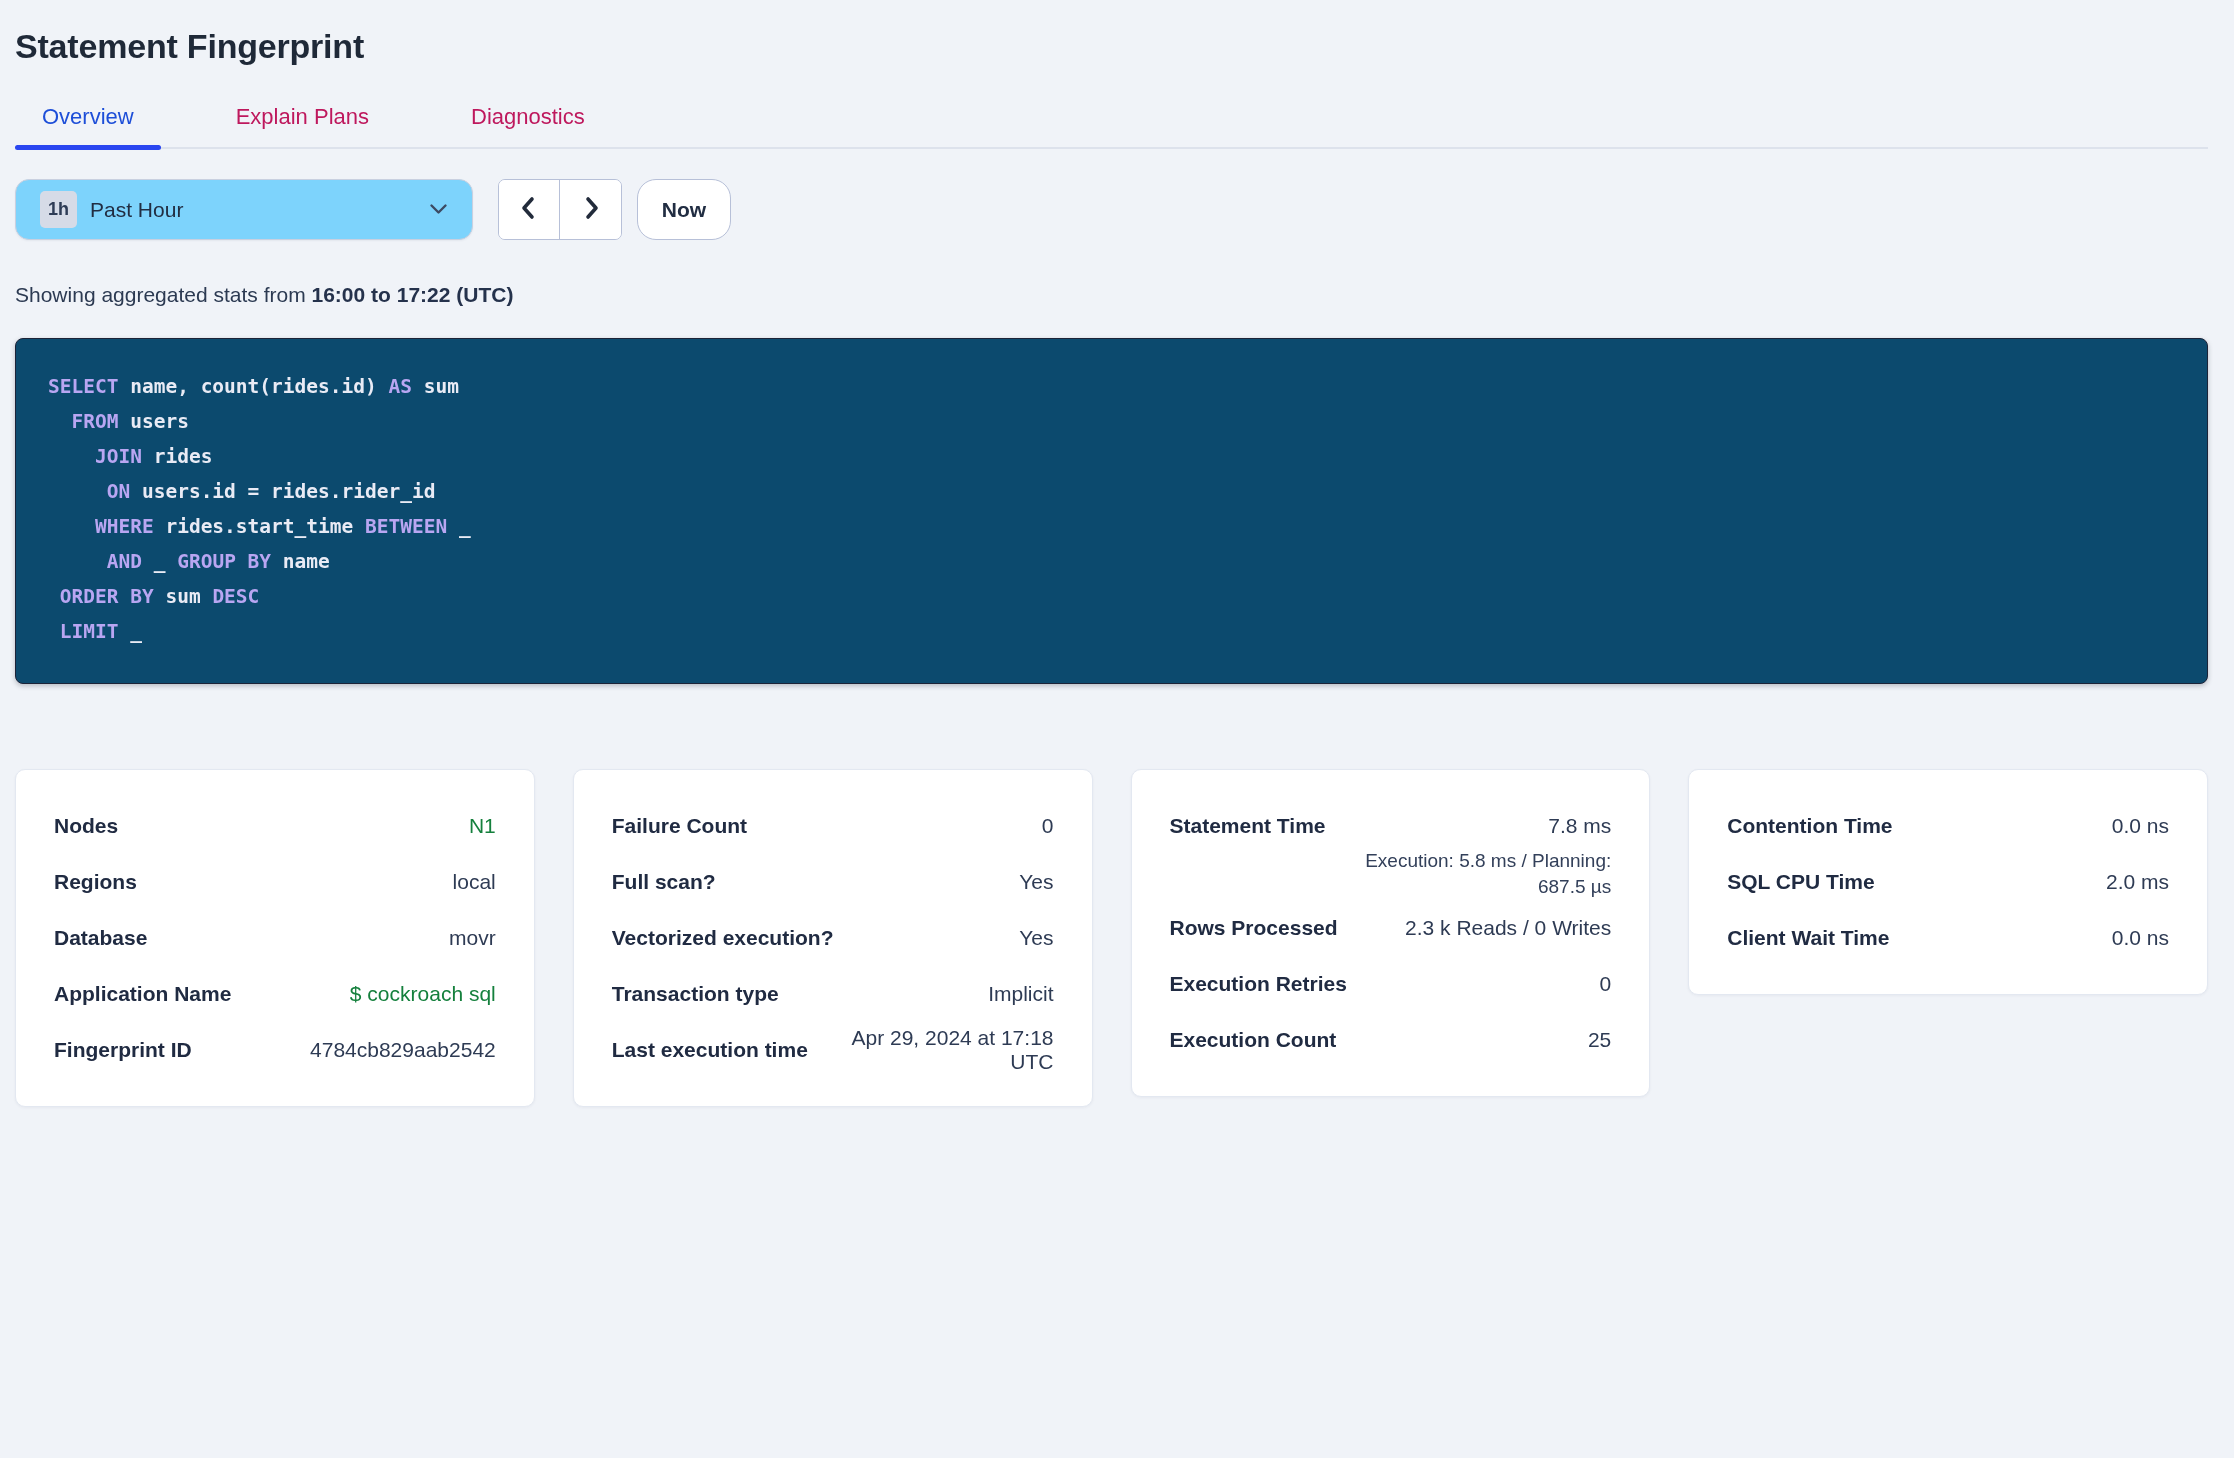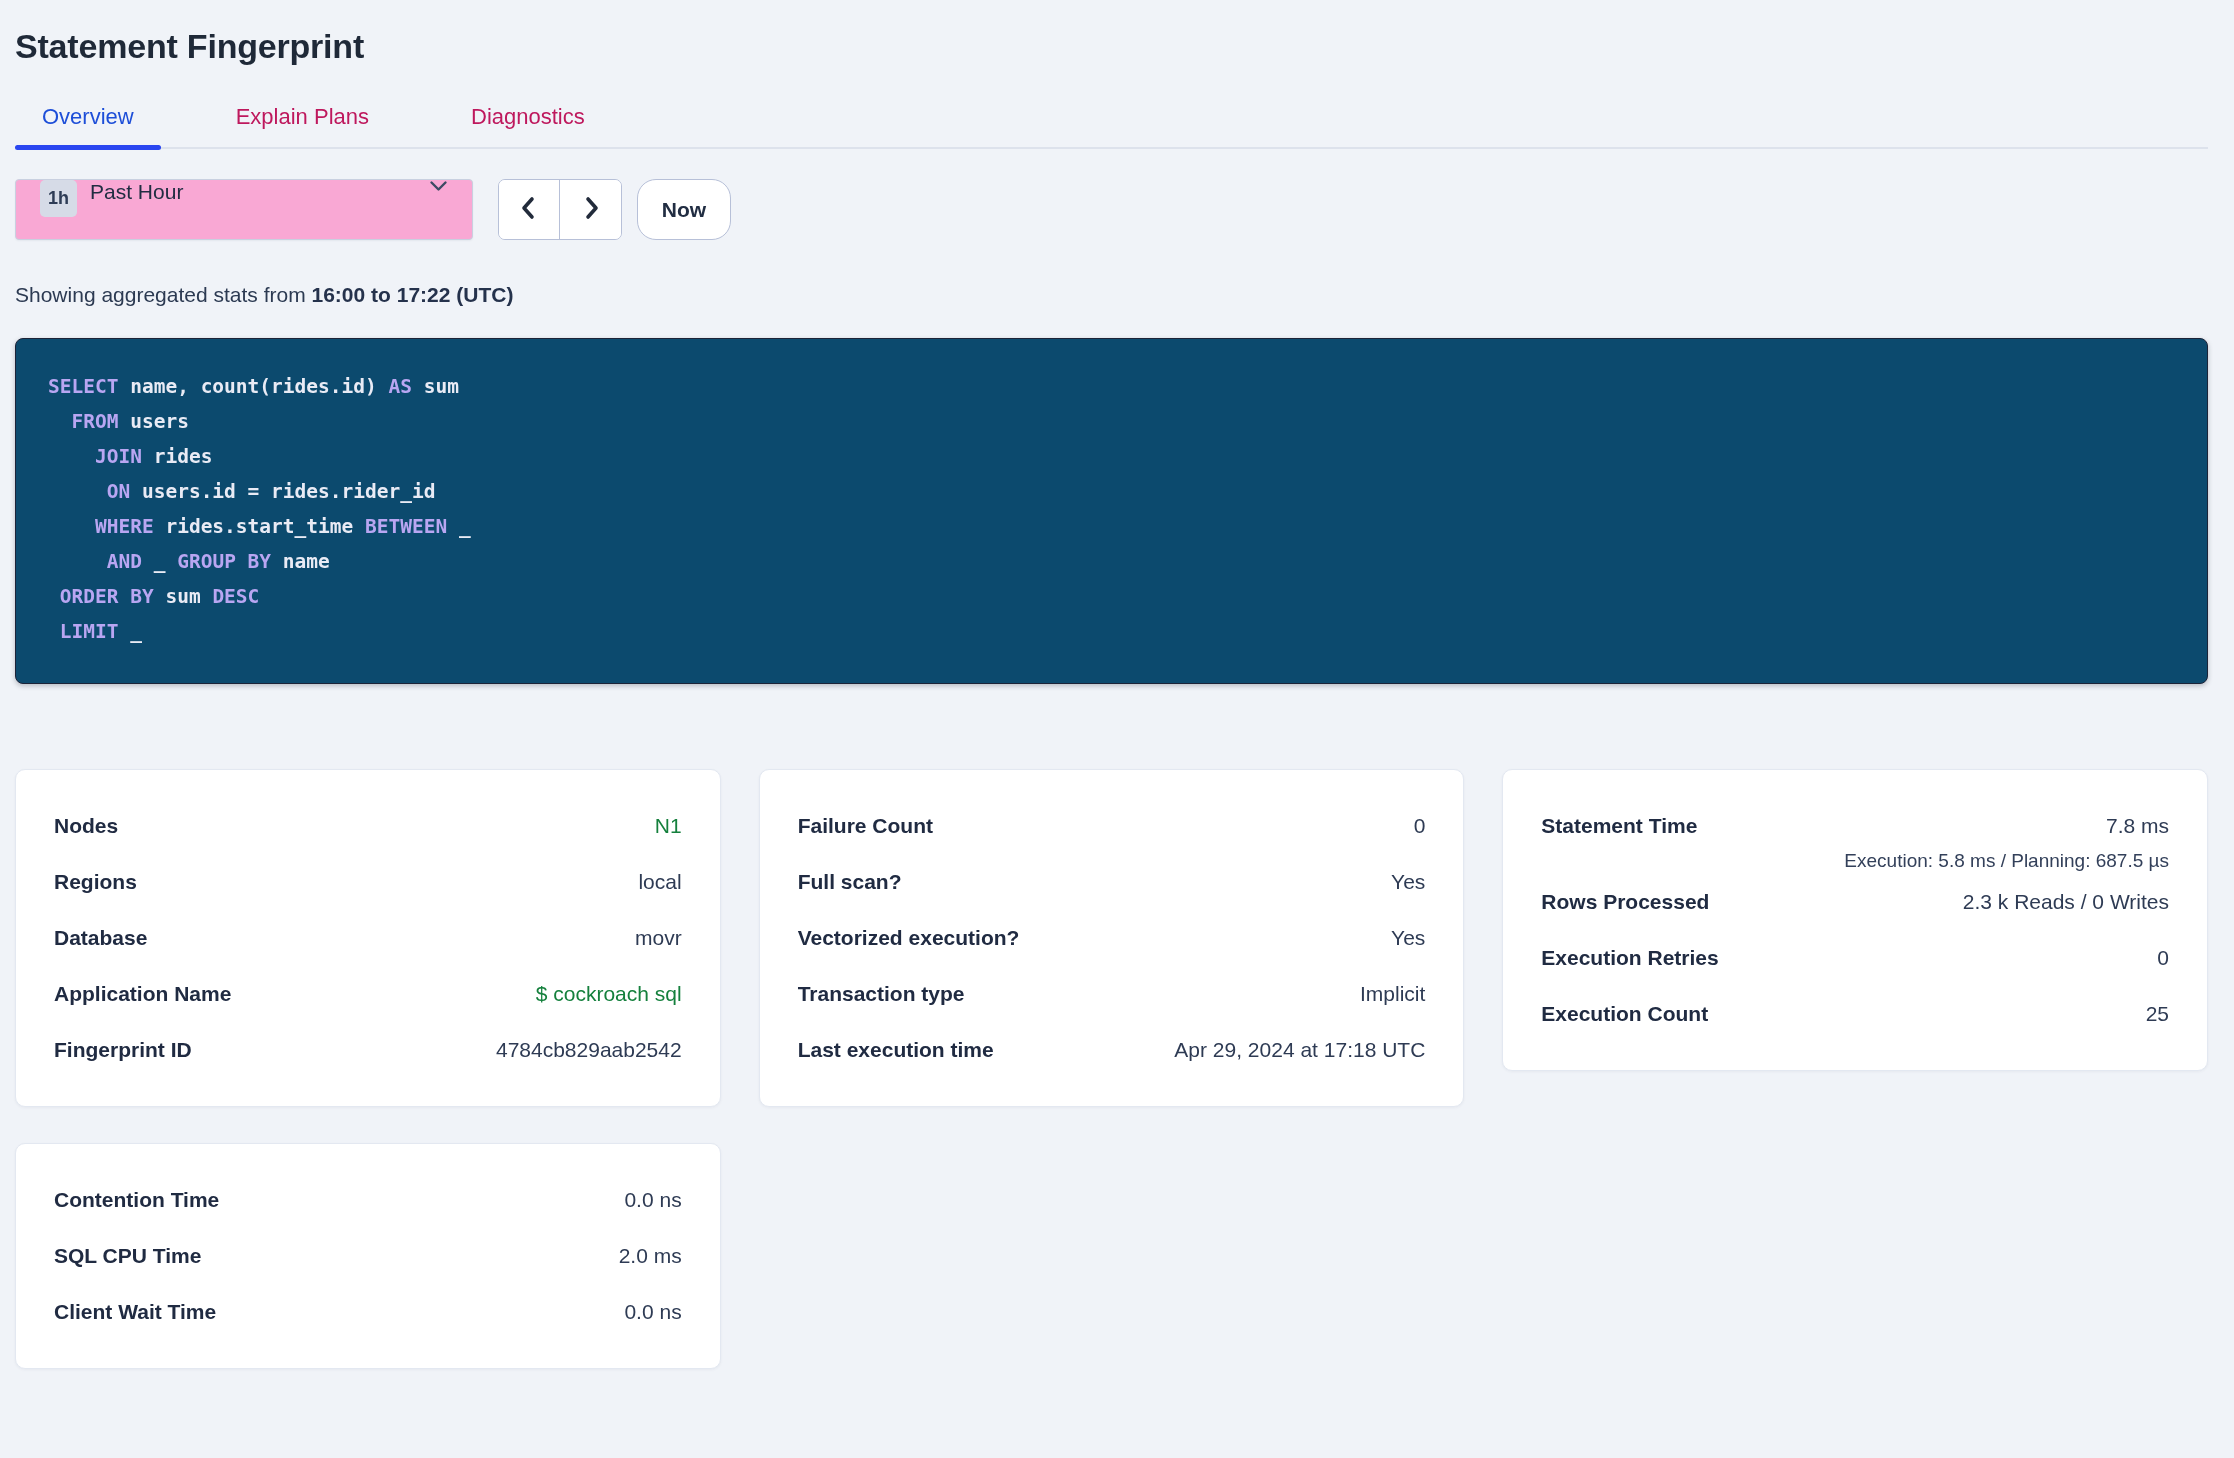--- a/index.html
+++ b/index.html
@@ -26,22 +26,22 @@
   }
   .tab.active { color:#1d4ed8; }
   .tab.active::after {
     content:""; position:absolute; left:0; right:0; bottom:-3px;
     height:5px; border-radius:3px; background:#2a46f0;
   }
 
   
   .controls { margin-top:30px; display:flex; align-items:stretch; height:61px; }
   .dropdown {
-    width:458px; background:#f9a8d4; border:1px solid #c9d0e0; border-radius:4px;
-    display:flex; align-items:flex-start; padding:0 24px;
+    width:458px; background:#7dd3fc; border:1px solid #c9d0e0; border-radius:14px;
+    display:flex; align-items:center; padding:0 24px;
     box-shadow:0 1px 2px rgba(38,52,80,0.06); cursor:pointer;
   }
   .interval-badge {
     background:#d6dbe7; color:#2e3c56; font-weight:700; font-size:18px;
     border-radius:5px; padding:8px 8px; min-width:36px; text-align:center;
     margin-right:13px;
   }
   .dropdown-label { font-size:21px; color:#212d42; }
   .dropdown .chev { margin-left:auto; display:flex; }
   .stepper {
@@ -73,21 +73,21 @@
     white-space:pre;
     font-family:"DejaVu Sans Mono", monospace;
     font-weight:700; font-size:19.5px; line-height:35px;
     color:#e9ebf5;
   }
   .sql-line .kw { color:#b9a6f2; }
 
   
   .cards-grid {
     margin-top:85px;
-    display:grid; grid-template-columns:1fr 1fr 1fr;
+    display:grid; grid-template-columns:1fr 1fr 1fr 1fr;
     column-gap:38px; row-gap:36px; align-items:start;
   }
   .card {
     background:#fff; border:1px solid #e3e8f1; border-radius:10px;
     padding:28px 38px;
     box-shadow:0 1px 3px rgba(36,48,71,0.05);
   }
   .row { display:flex; justify-content:space-between; align-items:center; min-height:56px; }
   .row.multi { align-items:flex-start; }
   .row.multi .row-label { line-height:56px; }

